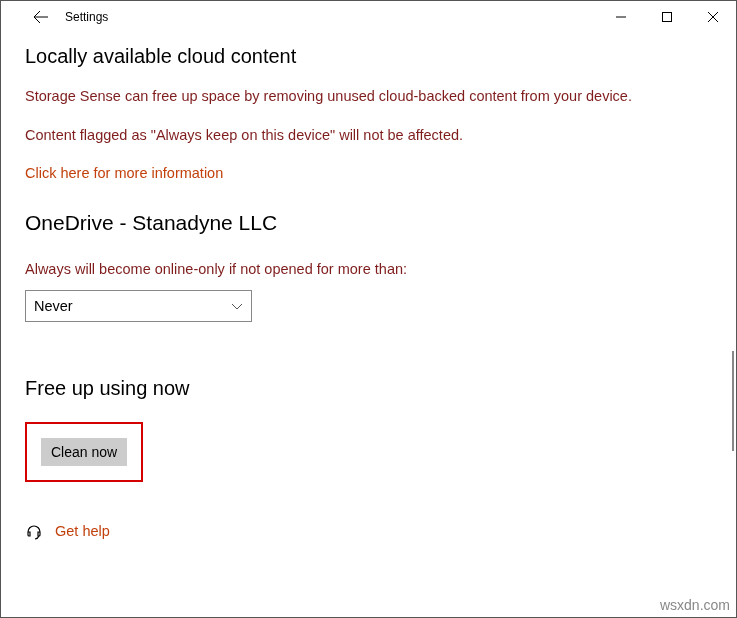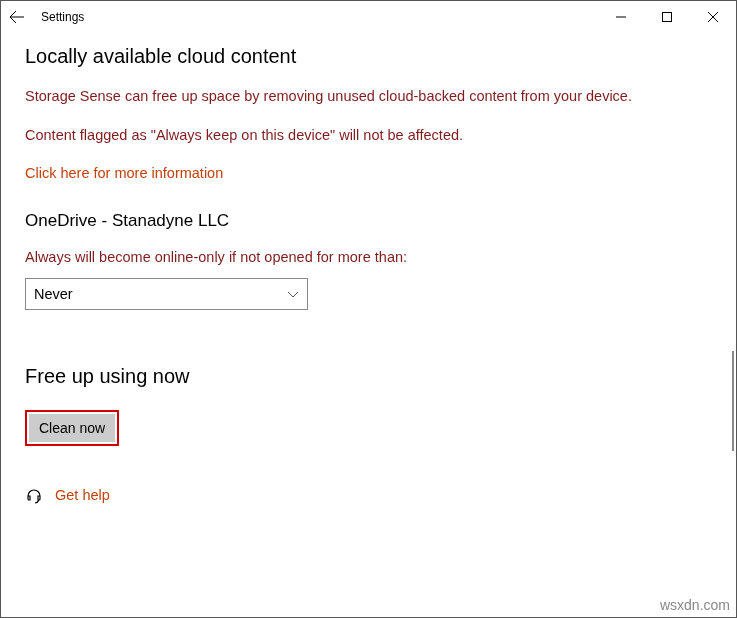--- a/index.html
+++ b/index.html
@@ -1,34 +1,34 @@
 <!DOCTYPE html>
 <html><head>
   <meta charset="utf-8">
   <style>
     * { margin: 0; padding: 0; box-sizing: border-box; font-family: "Segoe UI", Arial, sans-serif; }
     body { width: 737px; height: 618px; border: 1px solid #555; background: #fff; position: relative; }
-    .titlebar { height: 32px; display: flex; align-items: center; padding-left: 0; }
+    .titlebar { height: 32px; display: flex; align-items: center; padding-left: 24px; }
     .back-btn { width: 32px; height: 32px; display: flex; align-items: center; justify-content: center; cursor: default; }
     .app-title { font-size: 12px; margin-left: 8px; color: #000; }
     .window-controls { margin-left: auto; display: flex; }
     .window-btn { width: 46px; height: 32px; display: flex; align-items: center; justify-content: center; }
     .window-btn svg { display: block; }
     .content { padding: 12px 24px 0 24px; }
     .header-row { display: flex; align-items: center; gap: 16px; margin-bottom: 60px; }
     .home-icon { width: 20px; height: 20px; }
     .page-title { font-size: 28px; font-weight: 400; }
     .section-title { font-size: 20px; font-weight: 400; margin-bottom: 18px; }
     .body-text { font-size: 14.5px; color: #7f1d1d; margin-bottom: 18px; line-height: 1.45; }
     .link { color: #c2410c; font-size: 14.5px; cursor: pointer; display: inline-block; }
     .link-margin { margin-bottom: 30px; }
-    .subsection-title { font-size: 17px; font-weight: 400; margin-bottom: 16px; }
-    .dropdown { width: 283px; height: 32px; border: 1px solid #888; display: flex; align-items: center; justify-content: space-between; padding: 0 8px; margin-top: 10px; margin-bottom: 55px; font-size: 14.5px; cursor: default; }
+    .subsection-title { font-size: 21px; font-weight: 400; margin-bottom: 24px; }
+    .dropdown { width: 227px; height: 32px; border: 1px solid #888; display: flex; align-items: center; justify-content: space-between; padding: 0 8px; margin-top: 10px; margin-bottom: 55px; font-size: 14.5px; cursor: default; }
     .dropdown-chevron { width: 12px; height: 12px; }
-    .clean-highlight { border: 2px solid #d40000; display: inline-block; padding: 2px; margin-top: 4px; margin-bottom: 40px; }
+    .clean-highlight { border: 2px solid #d40000; display: inline-block; padding: 14px; margin-top: 4px; margin-bottom: 40px; }
     .clean-btn { background: #ccc; border: none; padding: 6px 10px; font-size: 14px; font-family: inherit; }
     .gethelp-row { display: flex; align-items: center; gap: 12px; }
     .gethelp-icon { width: 18px; height: 18px; }
     .scrollbar { position: absolute; right: 2px; top: 350px; width: 2px; height: 100px; background: #888; }
     .watermark { position: absolute; right: 6px; bottom: 4px; font-size: 14px; color: #888; }
   </style>
 </head>
 <body>
 
 <div class="titlebar">

